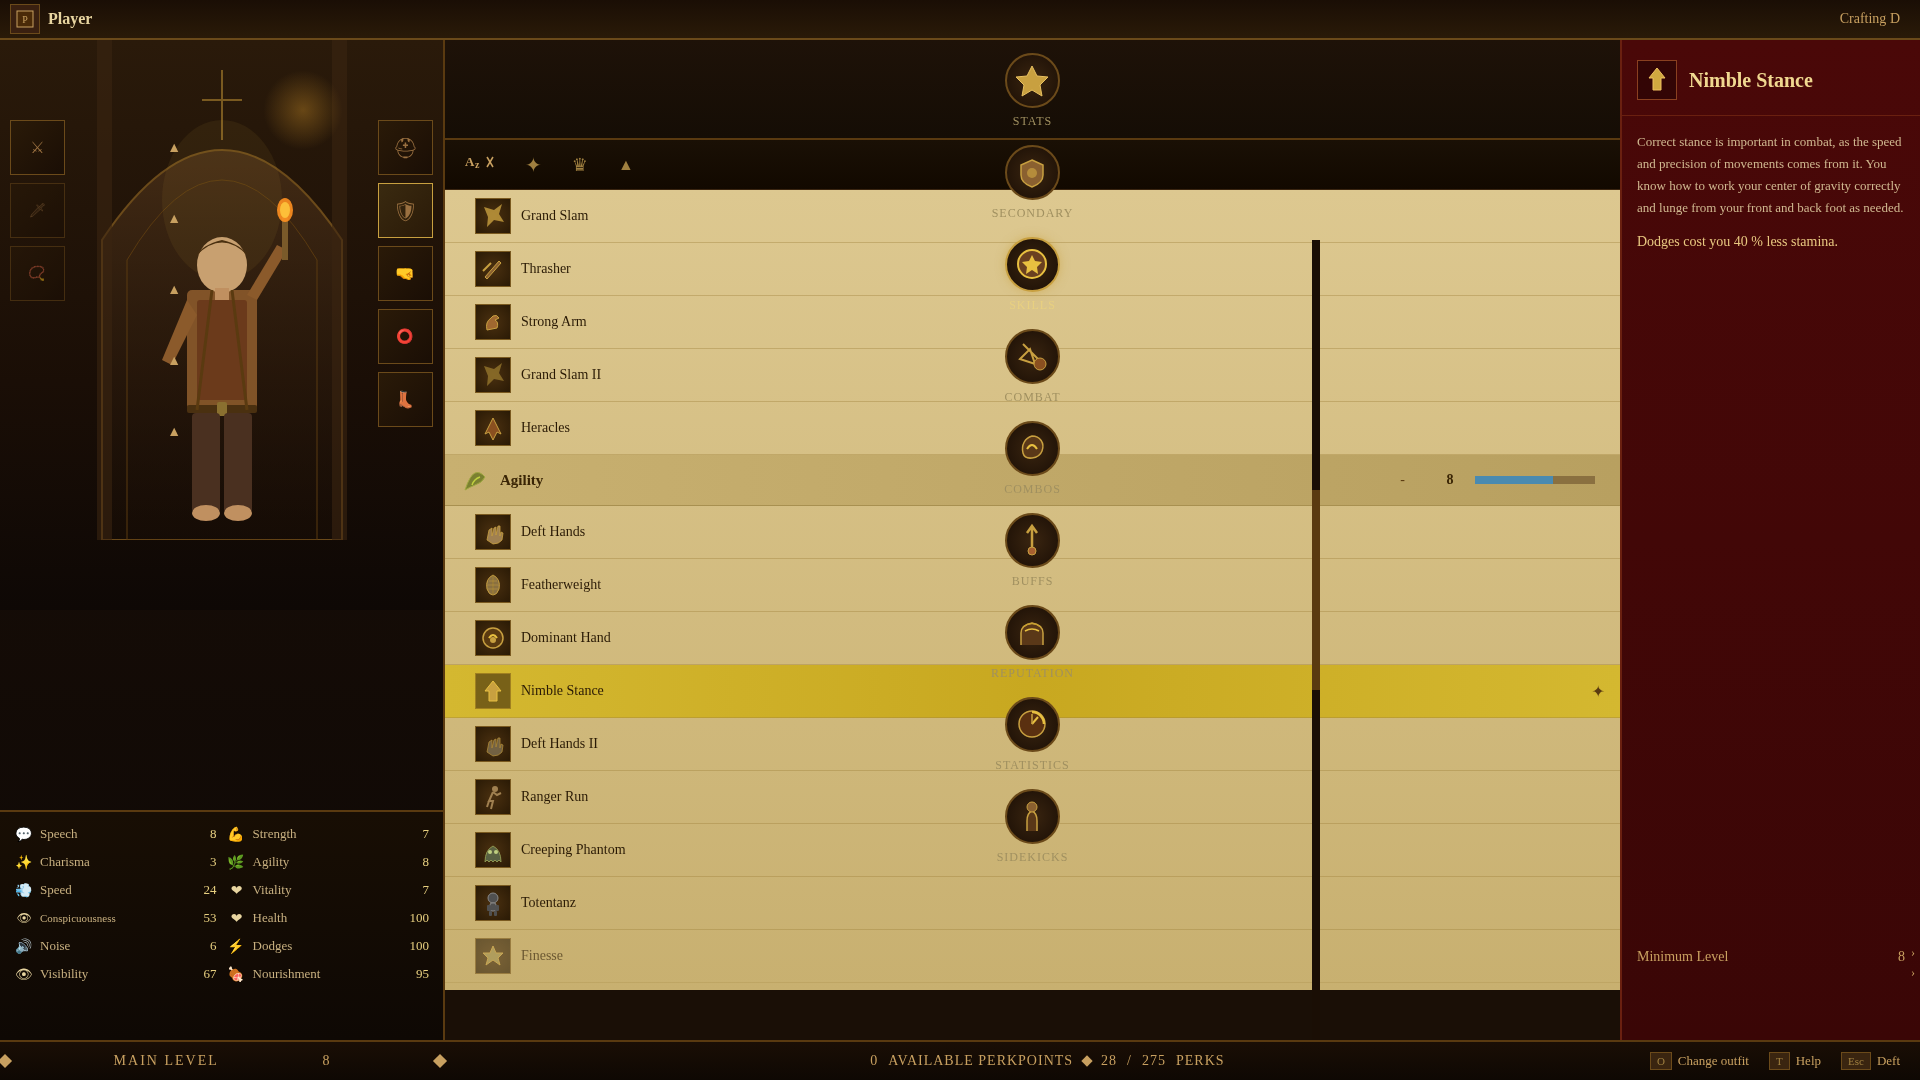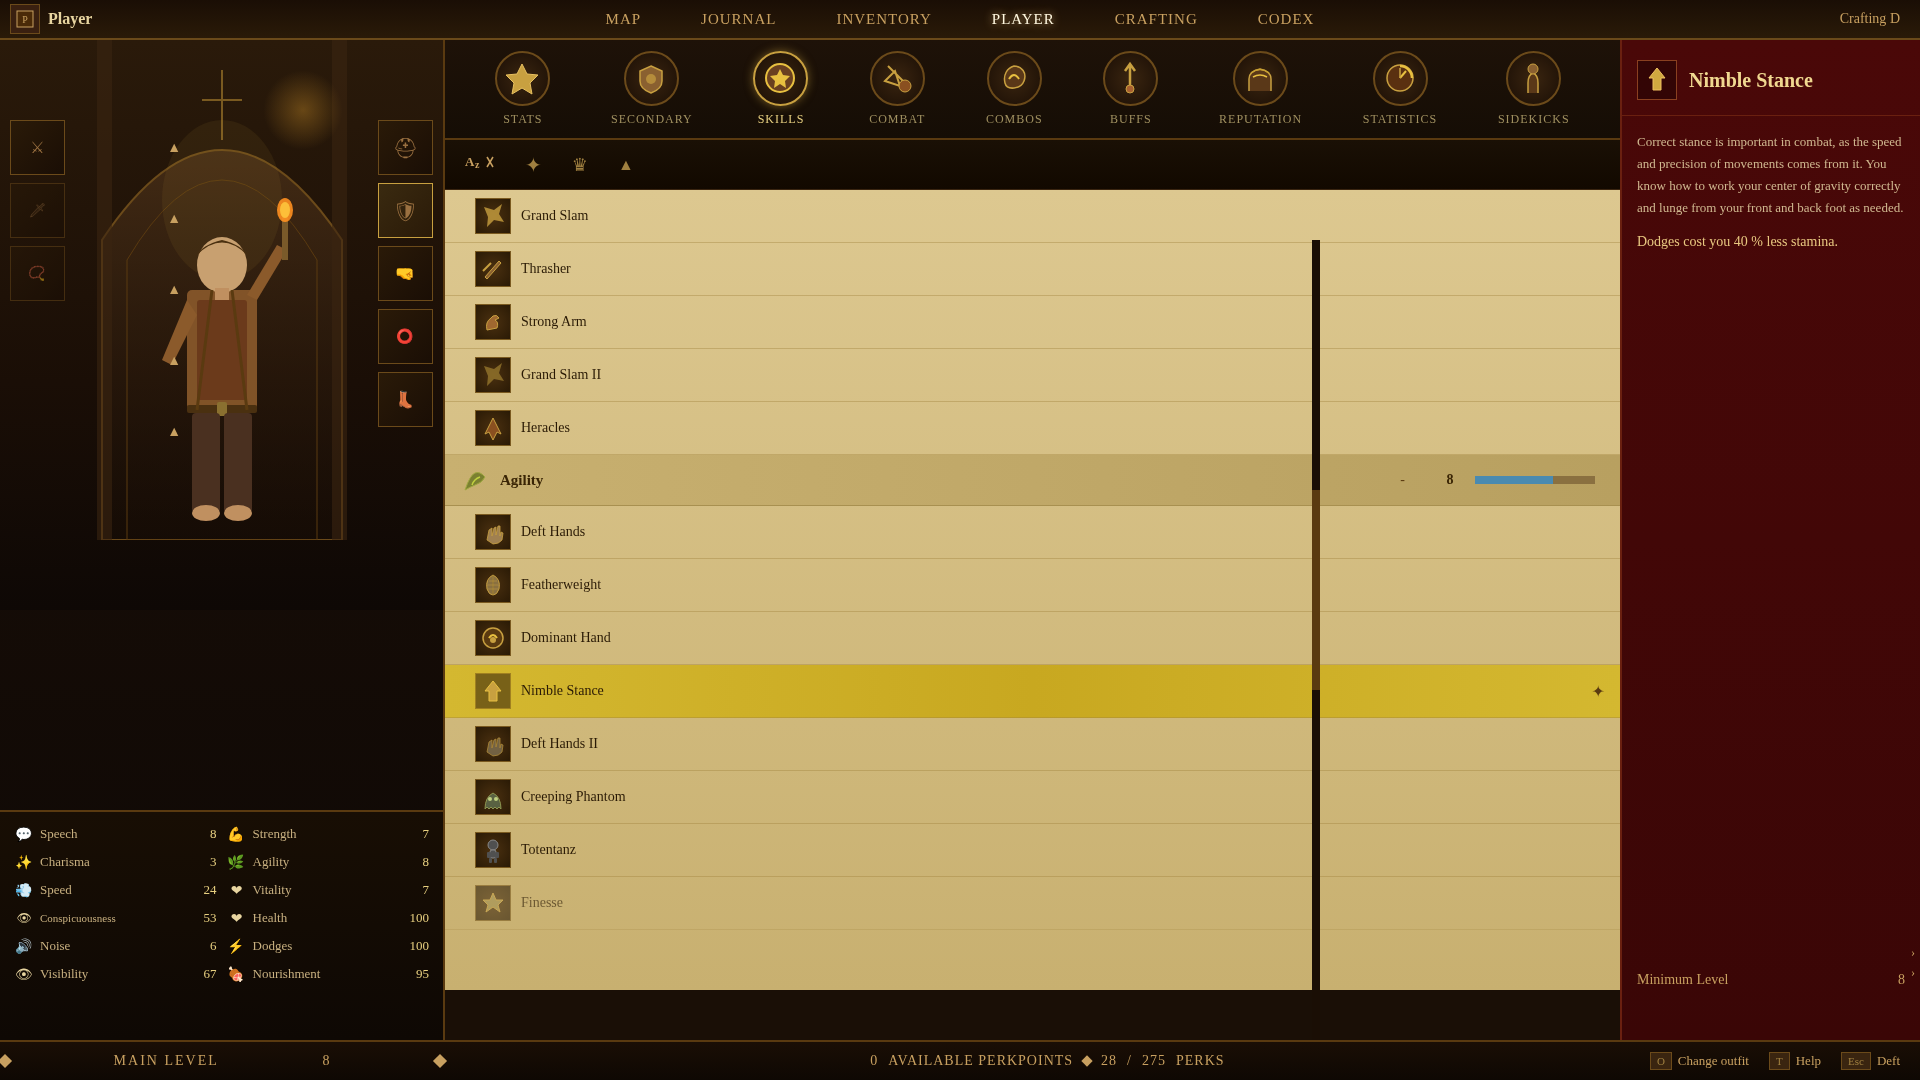--- a/index.html
+++ b/index.html
@@ -198,20 +198,21 @@
 
     
     .tab-icons-row {
       height: 100px;
       background: linear-gradient(180deg, #1e1208 0%, #150d05 100%);
       display: flex;
       align-items: center;
       justify-content: space-around;
       border-bottom: 2px solid #5a3a10;
       padding: 5px 20px;
+      flex-direction: column;
     }
 
     .tab-icon-item {
       display: flex;
       flex-direction: column;
       align-items: center;
       gap: 6px;
       cursor: pointer;
       padding: 8px 12px;
       border-radius: 4px;
@@ -379,21 +380,21 @@
       line-height: 1.7;
     }
     .skill-detail-effect {
       padding: 0 15px 15px;
       font-size: 14px;
       color: #e8c880;
     }
 
     .skill-detail-footer {
       position: absolute;
-      bottom: 52px;
+      bottom: 75px;
       left: 15px;
       right: 15px;
       display: flex;
       justify-content: space-between;
       align-items: center;
       font-size: 14px;
       color: #c8a060;
       gap: 36px;
     }
 
@@ -489,28 +490,20 @@
 
 <div class="top-nav">
   <div class="top-nav-left">
     <div class="player-icon-small">
       <svg width="20" height="20" viewBox="0 0 20 20">
         <rect x="2" y="2" width="16" height="16" fill="#4a2a08" stroke="#c8a060" stroke-width="1"></rect>
         <text x="10" y="14" text-anchor="middle" fill="#c8a060" font-size="10">P</text>
       </svg>
     </div>
     <span class="top-nav-title">Player</span>
-  </div>
-  <div class="top-nav-menu">
-    <a>MAP</a>
-    <a>JOURNAL</a>
-    <a>INVENTORY</a>
-    <a class="active">PLAYER</a>
-    <a>CRAFTING</a>
-    <a>CODEX</a>
   </div>
   <div class="top-nav-right">
     <span>Crafting</span> <span>D</span>
   </div>
 </div>
 
 <div class="left-panel">
 
   <div class="character-area">
 
@@ -886,20 +879,30 @@
 
     <div class="skill-row">
       <div class="skill-row-icon">
         <svg width="28" height="28" viewBox="0 0 28 28">
             <path d="M8,22 L10,12 L13,10 L13,18 L15,10 L17,9 L17,17 L19,8 L21,8 L21,18 L22,14 L24,15 L23,22 Q20,26 14,26 Z" fill="#807050" stroke="#c8a040" stroke-width="0.8" opacity="0.8"></path>
           </svg>
       </div>
       <span class="skill-row-name">Deft Hands II</span>
     </div>
 
+    <div class="skill-row">
+      <div class="skill-row-icon">
+        <svg width="28" height="28" viewBox="0 0 28 28">
+            <circle cx="16" cy="6" r="3" fill="#a08050"></circle>
+            <path d="M14,9 L10,18 L14,18 L12,26 M14,9 L18,12 L22,10" stroke="#a08050" stroke-width="2" fill="none"></path>
+            <path d="M10,18 L8,24" stroke="#a08050" stroke-width="2"></path>
+          </svg>
+      </div>
+      <span class="skill-row-name">Ranger Run</span>
+    </div>
 
     <div class="skill-row">
       <div class="skill-row-icon">
         <svg width="28" height="28" viewBox="0 0 28 28">
             <path d="M6,26 Q6,14 14,10 Q22,14 22,26 L20,24 L18,26 L16,24 L14,26 L12,24 L10,26 L8,24 Z" fill="#607050" stroke="#a0b060" stroke-width="1" opacity="0.8"></path>
             <circle cx="11" cy="16" r="2" fill="#c0d080"></circle>
             <circle cx="17" cy="16" r="2" fill="#c0d080"></circle>
           </svg>
       </div>
       <span class="skill-row-name">Creeping Phantom</span>

